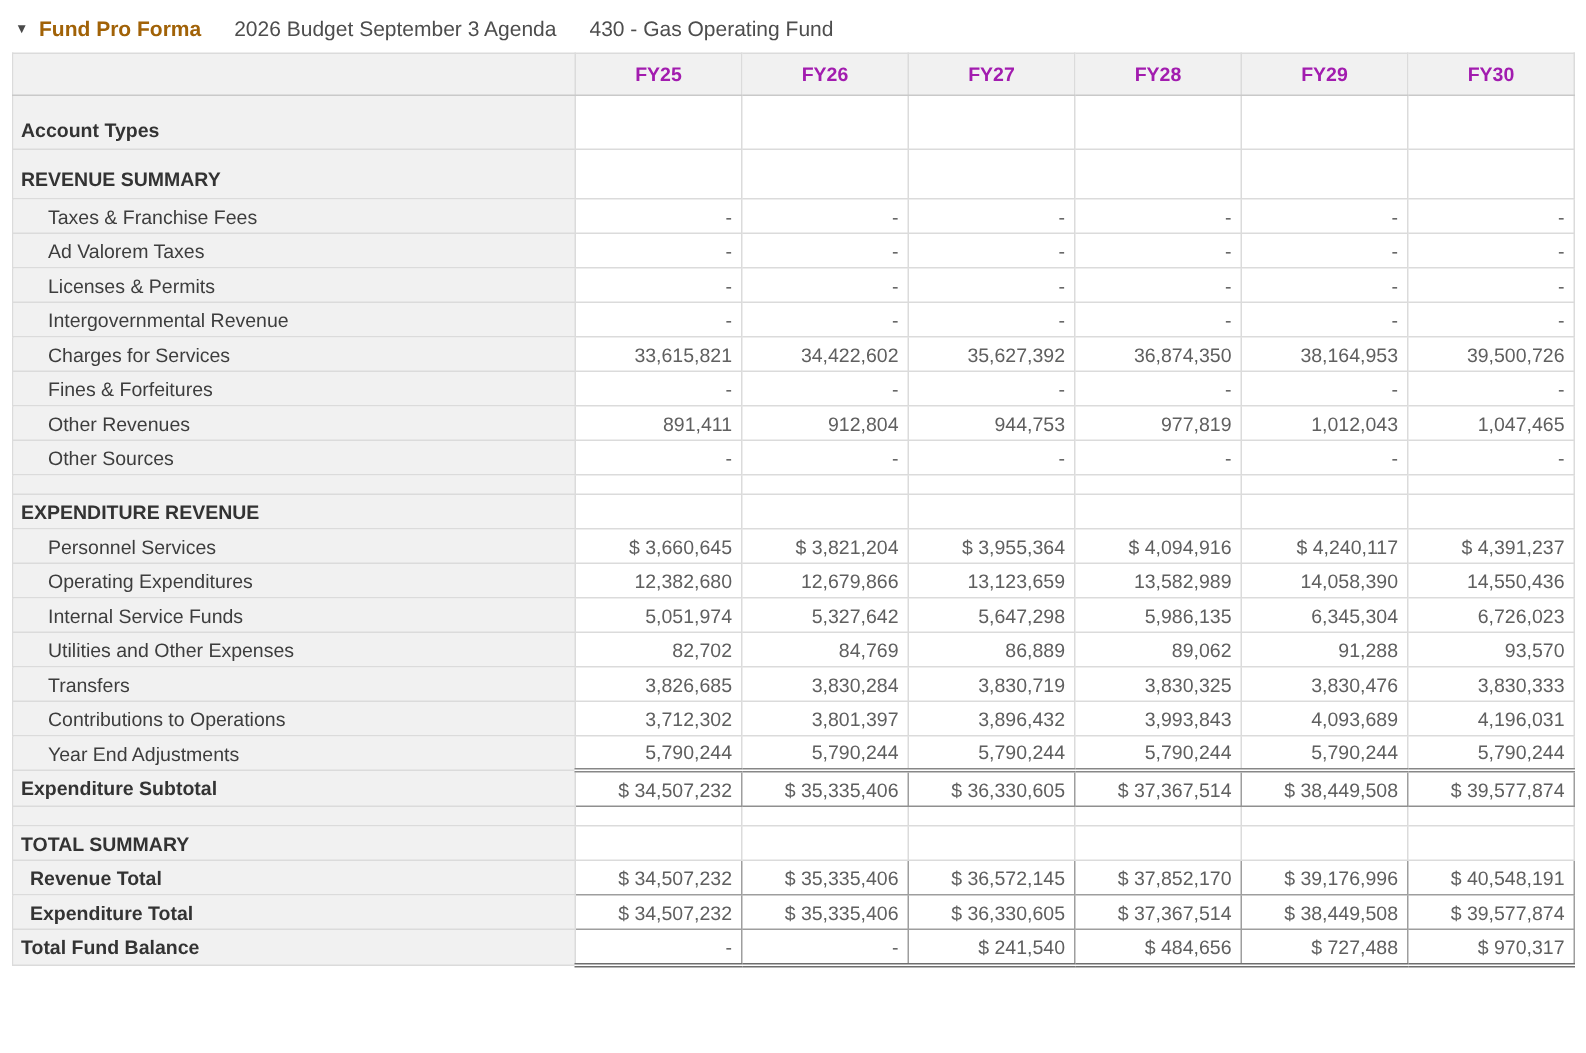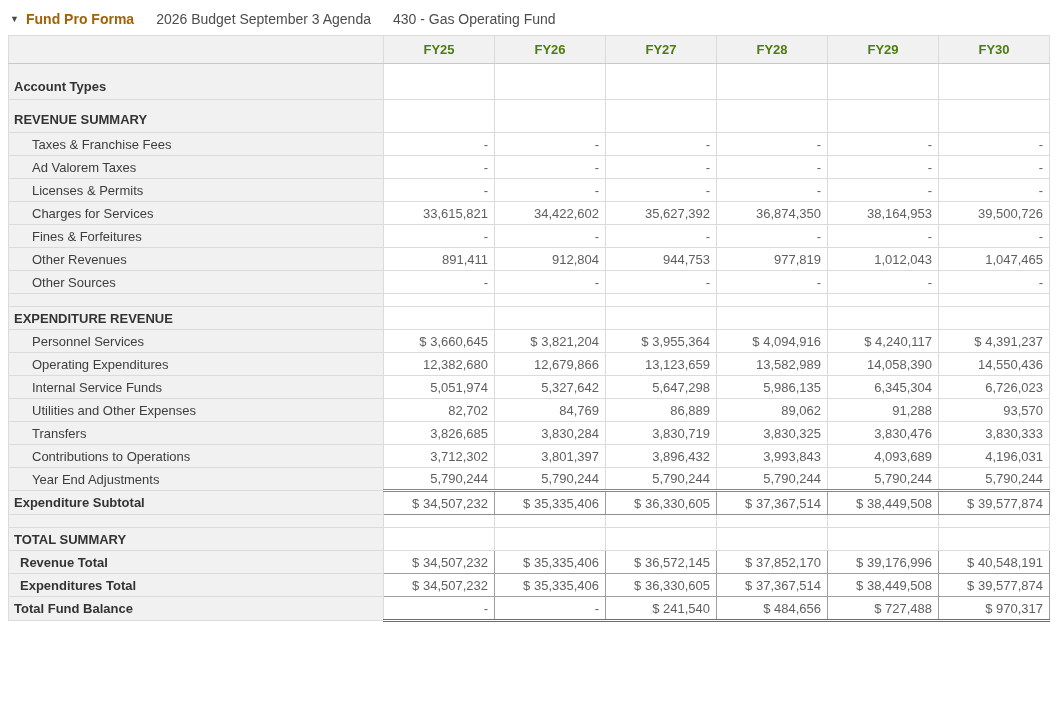--- a/index.html
+++ b/index.html
@@ -51,21 +51,21 @@
   }
   .proforma th, .proforma td {
     border: 1px solid #dbdbdb;
     overflow: hidden;
     white-space: nowrap;
     padding: 0;
   }
   .proforma th.col-h {
     background: #f1f1f1;
     font-weight: bold;
-    color: #4d7c0f;
+    color: #a21caf;
     text-align: center;
     border-bottom: 1px solid #c9c9c9;
     font-size: 13px;
   }
   .proforma th.corner {
     background: #f1f1f1;
     border-bottom: 1px solid #c9c9c9;
   }
   td.lbl {
     background: #f1f1f1;
@@ -191,20 +191,29 @@
         <tr class="r-detail">
           <td class="lbl">Licenses &amp; Permits</td>
           <td class="val">-</td>
           <td class="val">-</td>
           <td class="val">-</td>
           <td class="val">-</td>
           <td class="val">-</td>
           <td class="val">-</td>
         </tr>
         <tr class="r-detail">
+          <td class="lbl">Intergovernmental Revenue</td>
+          <td class="val">-</td>
+          <td class="val">-</td>
+          <td class="val">-</td>
+          <td class="val">-</td>
+          <td class="val">-</td>
+          <td class="val">-</td>
+        </tr>
+        <tr class="r-detail">
           <td class="lbl">Charges for Services</td>
           <td class="val">33,615,821</td>
           <td class="val">34,422,602</td>
           <td class="val">35,627,392</td>
           <td class="val">36,874,350</td>
           <td class="val">38,164,953</td>
           <td class="val">39,500,726</td>
         </tr>
         <tr class="r-detail">
           <td class="lbl">Fines &amp; Forfeitures</td>
@@ -344,21 +353,21 @@
         <tr class="r-total">
           <td class="lbl">Revenue Total</td>
           <td class="val">$ 34,507,232</td>
           <td class="val">$ 35,335,406</td>
           <td class="val">$ 36,572,145</td>
           <td class="val">$ 37,852,170</td>
           <td class="val">$ 39,176,996</td>
           <td class="val">$ 40,548,191</td>
         </tr>
         <tr class="r-total">
-          <td class="lbl">Expenditures Total</td>
+          <td class="lbl">Expenditure Total</td>
           <td class="val">$ 34,507,232</td>
           <td class="val">$ 35,335,406</td>
           <td class="val">$ 36,330,605</td>
           <td class="val">$ 37,367,514</td>
           <td class="val">$ 38,449,508</td>
           <td class="val">$ 39,577,874</td>
         </tr>
         <tr class="r-grand">
           <td class="lbl">Total Fund Balance</td>
           <td class="val">-</td>

